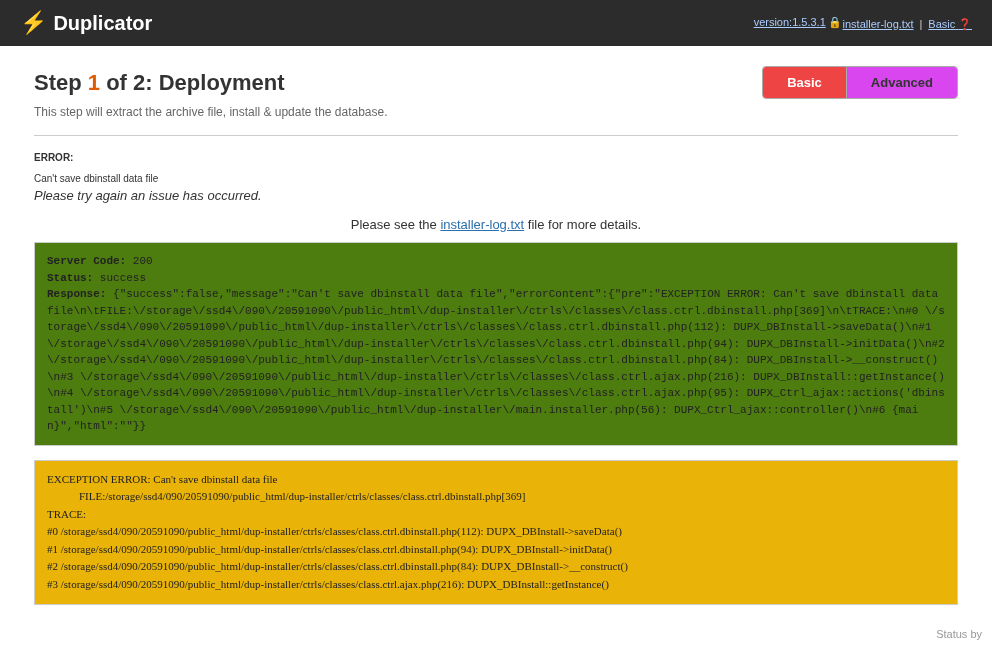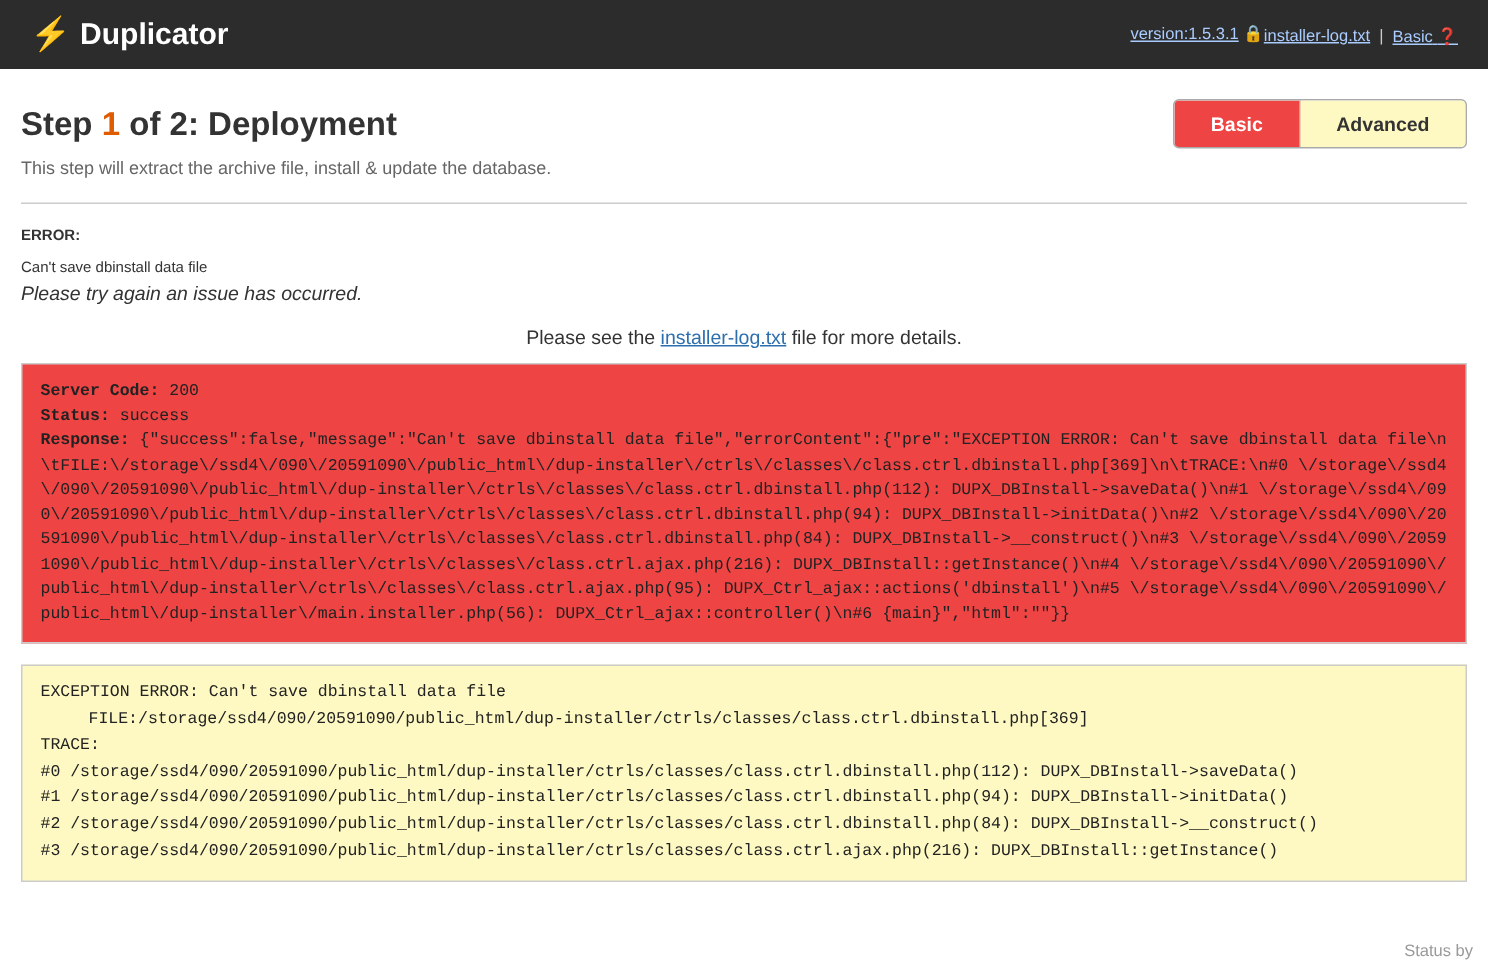--- a/index.html
+++ b/index.html
@@ -49,21 +49,21 @@
       margin-bottom: 2px;
     }
     .header-right .bottom-row {
       display: flex;
       align-items: center;
       gap: 6px;
     }
 
     
     .main {
-      padding: 20px 14px;
+      padding: 20px 34px;
       background: #fff;
     }
 
     
     .step-header {
       display: flex;
       align-items: center;
       justify-content: space-between;
       margin-bottom: 6px;
     }
@@ -88,21 +88,21 @@
       border-radius: 4px;
       overflow: hidden;
     }
     .tab-btn {
       padding: 8px 24px;
       font-size: 13px;
       font-weight: bold;
       cursor: pointer;
       border: none;
       outline: none;
-      background: #fef9c3;
+      background: #d946ef;
       color: #333;
     }
     .tab-btn.active {
       background: #ef4444;
       color: #fff;
     }
     .tab-btn:first-child {
       border-right: 1px solid #aaa;
     }
 
@@ -137,21 +137,21 @@
       text-align: center;
     }
     .error-see a {
       color: #2c6fad;
       text-decoration: underline;
     }
 
     
     .code-box {
       border: 1px solid #ccc;
-      background: #ef4444;
+      background: #4d7c0f;
       padding: 10px 12px;
       font-size: 11px;
       font-family: 'Courier New', monospace;
       overflow: auto;
       max-height: 220px;
       margin-bottom: 14px;
       color: #222;
       line-height: 1.5;
       position: relative;
     }
@@ -168,24 +168,24 @@
       height: 8px;
     }
     .code-box::-webkit-scrollbar-thumb {
       background: #bbb;
       border-radius: 4px;
     }
 
     
     .code-box2 {
       border: 1px solid #ccc;
-      background: #fef9c3;
+      background: #eab308;
       padding: 10px 12px;
       font-size: 11px;
-      font-family: Liberation Mono, monospace;
+      font-family: Liberation Serif, serif;
       overflow: auto;
       max-height: 180px;
       color: #222;
       line-height: 1.6;
       position: relative;
     }
     .code-box2::-webkit-scrollbar {
       width: 8px;
       height: 8px;
     }

